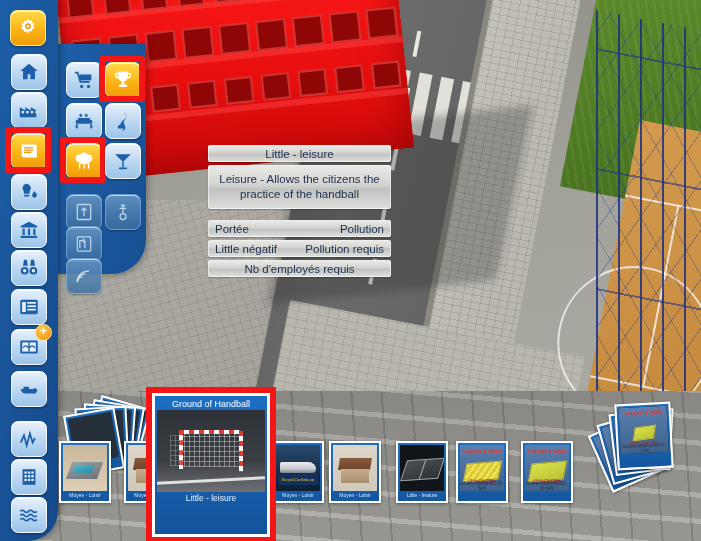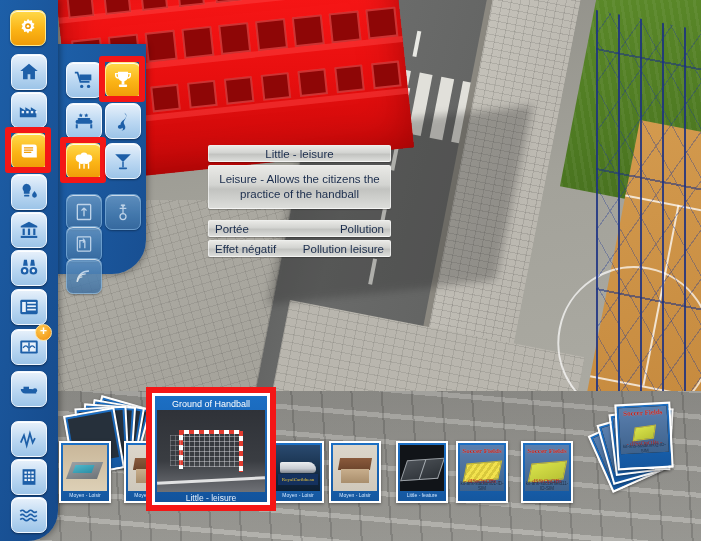--- a/index.html
+++ b/index.html
@@ -324,21 +324,21 @@
   }
   .card .cap {
     font-size: 5px;
     color: #cfe6ff;
     text-align: center;
     line-height: 9px;
     white-space: nowrap;
     overflow: hidden;
   }
   .card.sel {
-    width: 118px; height: 112px;
+    width: 118px; height: 144px;
     border: 3px solid #ffffff;
     outline: 6px solid #f41616;
     z-index: 40;
     background: linear-gradient(180deg,#1c6fc4,#12539c);
   }
   .card.sel .title {
     font-size: 9px;
     color: #ffffff;
     text-align: center;
     line-height: 12px;
@@ -771,22 +771,25 @@
     </div>
     <div class="tt-row tt-desc">
       <span>Leisure - Allows the citizens the practice of the handball</span>
     </div>
     <div class="tt-gap"></div>
     <div class="tt-row">
       <span class="lbl">Portée</span>
       <span class="val">Pollution</span>
     </div>
     <div class="tt-row">
-      <span class="lbl">Effet négatif</span>
-      <span class="val">Pollution leisure</span>
+      <span class="lbl">Little négatif</span>
+      <span class="val">Pollution requis</span>
+    </div>
+    <div class="tt-row center">
+      <span>Nb d'employés requis</span>
     </div>
   </div>
 
   <div class="strip">
 
     <div class="stack" style="left:62px; top:8px; width:80px; height:80px;">
       <div class="card" style="left:30px; top:2px; transform:rotate(16deg);">
           <div class="thumb"></div>
           <div class="cap">&nbsp;</div>
         </div>

